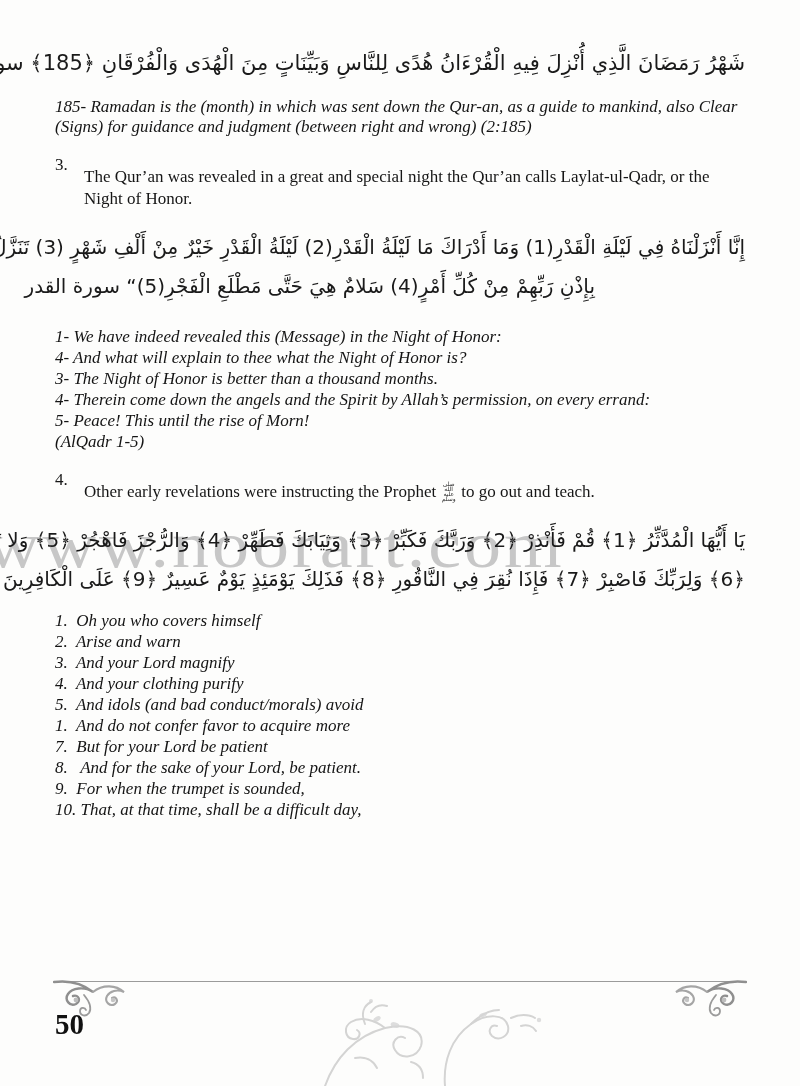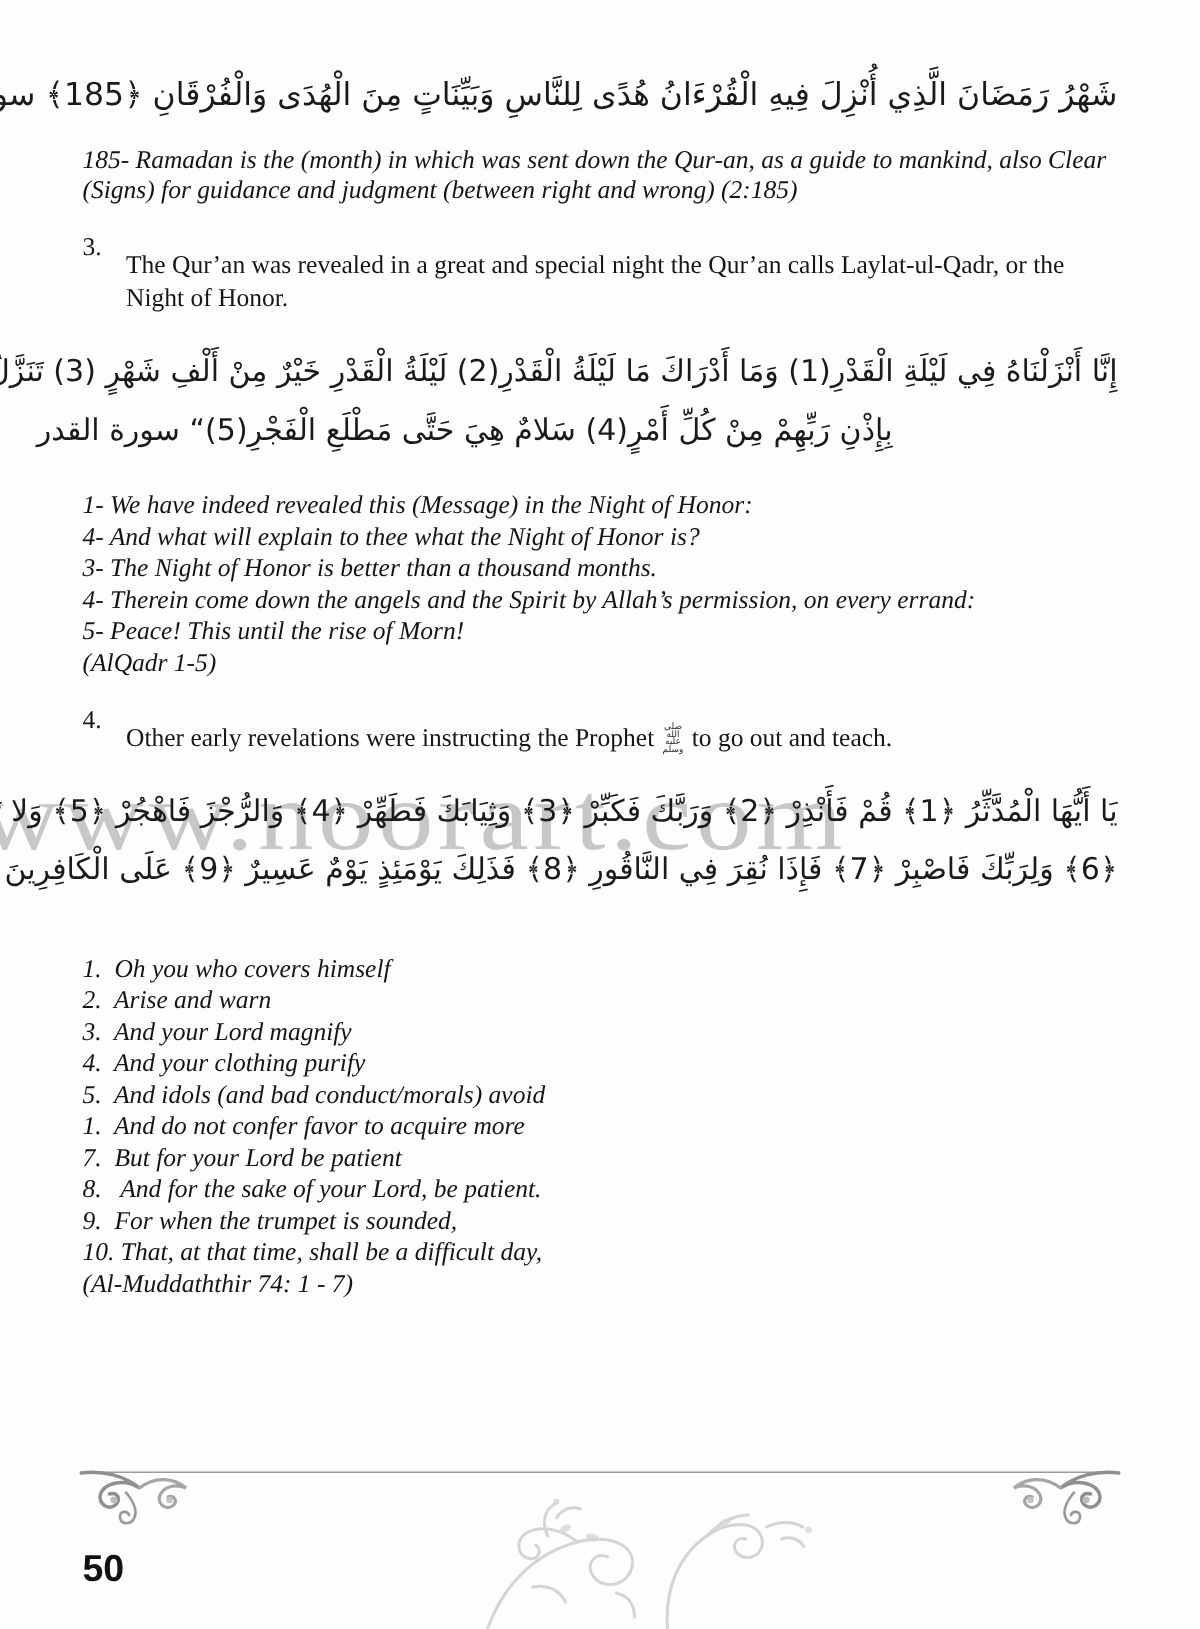--- a/index.html
+++ b/index.html
@@ -57,21 +57,21 @@
     margin-top:17px;
     font-style:normal;
     font-size:17px;
     line-height:22px;
   }
   .numbered-para .num { width:29px; flex:0 0 29px; }
   .numbered-para .ptext { flex:1;margin-top:12px; }
 
   .trans-list { margin-top:20px; }
   .trans-list .tline { line-height:21px; white-space:pre-wrap; }
-  .mudd-list { margin-top:36px; }
+  .mudd-list { margin-top:11px; }
 
   .pbuh {
     display:inline-block;
     width:17px;
     font-size:6px;
     line-height:5px;
     font-family:"DejaVu Sans", sans-serif;
     direction:rtl;
     text-align:center;
     vertical-align:-4px;
@@ -86,24 +86,24 @@
     height:1px;
     background:#9b9b9b;
     z-index:1;
   }
   .flourish { position:absolute; }
   .flourish-left { left:-2px; top:-2px; }
   .flourish-right { right:-2px; top:-2px; transform:scaleX(-1); }
 
   .page-number {
     position:absolute;
-    left:55px; top:1032px;
-    font-family:Liberation Sans, sans-serif;
+    left:55px; top:1008px;
+    font-family:Liberation Serif, serif;
     font-weight:bold;
-    font-size:25px;
+    font-size:29px;
     color:#111;
     z-index:2;
   }
 
   .floral { position:absolute; left:315px; top:998px; z-index:0; }
 </style>
 </head>
 <body>
 
 <div class="page">
@@ -149,21 +149,20 @@
         <div class="tline">1.  Oh you who covers himself</div>
         <div class="tline">2.  Arise and warn</div>
         <div class="tline">3.  And your Lord magnify</div>
         <div class="tline">4.  And your clothing purify</div>
         <div class="tline">5.  And idols (and bad conduct/morals) avoid</div>
         <div class="tline">1.  And do not confer favor to acquire more</div>
         <div class="tline">7.  But for your Lord be patient</div>
         <div class="tline">8.   And for the sake of your Lord, be patient.</div>
         <div class="tline">9.  For when the trumpet is sounded,</div>
         <div class="tline">10. That, at that time, shall be a difficult day,</div>
-        <div class="tline">(Al-Muddaththir 74: 1 - 7)</div>
       </div>
 
   </div>
 
   <div class="footer-rule">
     <span class="flourish flourish-left">
       <svg width="80" height="40" viewBox="0 0 80 40">
         <path d="M1 3 C 16 1, 30 5, 40 13 C 31 7, 19 9, 15 15 C 11 21, 17 28, 23 25 C 28 22, 26 15, 20 17" fill="none" stroke="#8f8f8f" stroke-width="2.4" stroke-linecap="round"></path>
         <path d="M40 13 C 50 5, 63 6, 71 13 C 64 10, 57 12, 54 17 C 51 23, 57 28, 62 25 C 66 22, 63 17, 59 19" fill="none" stroke="#a5a5a5" stroke-width="2.1" stroke-linecap="round"></path>
         <path d="M31 16 C 36 22, 39 29, 36 34 C 33 38, 27 37, 27 32 C 27 28, 32 28, 33 31" fill="none" stroke="#9b9b9b" stroke-width="1.8" stroke-linecap="round"></path>

